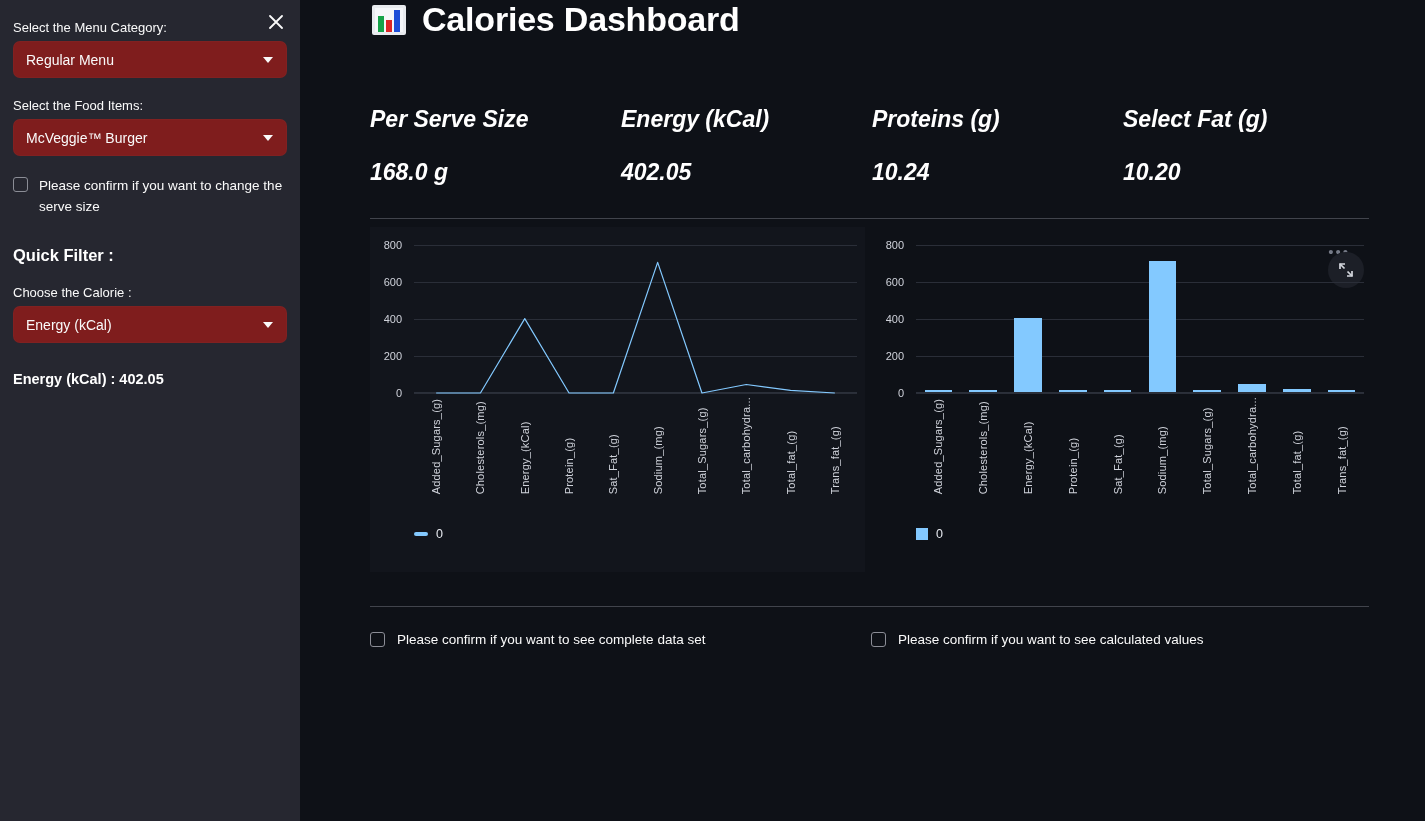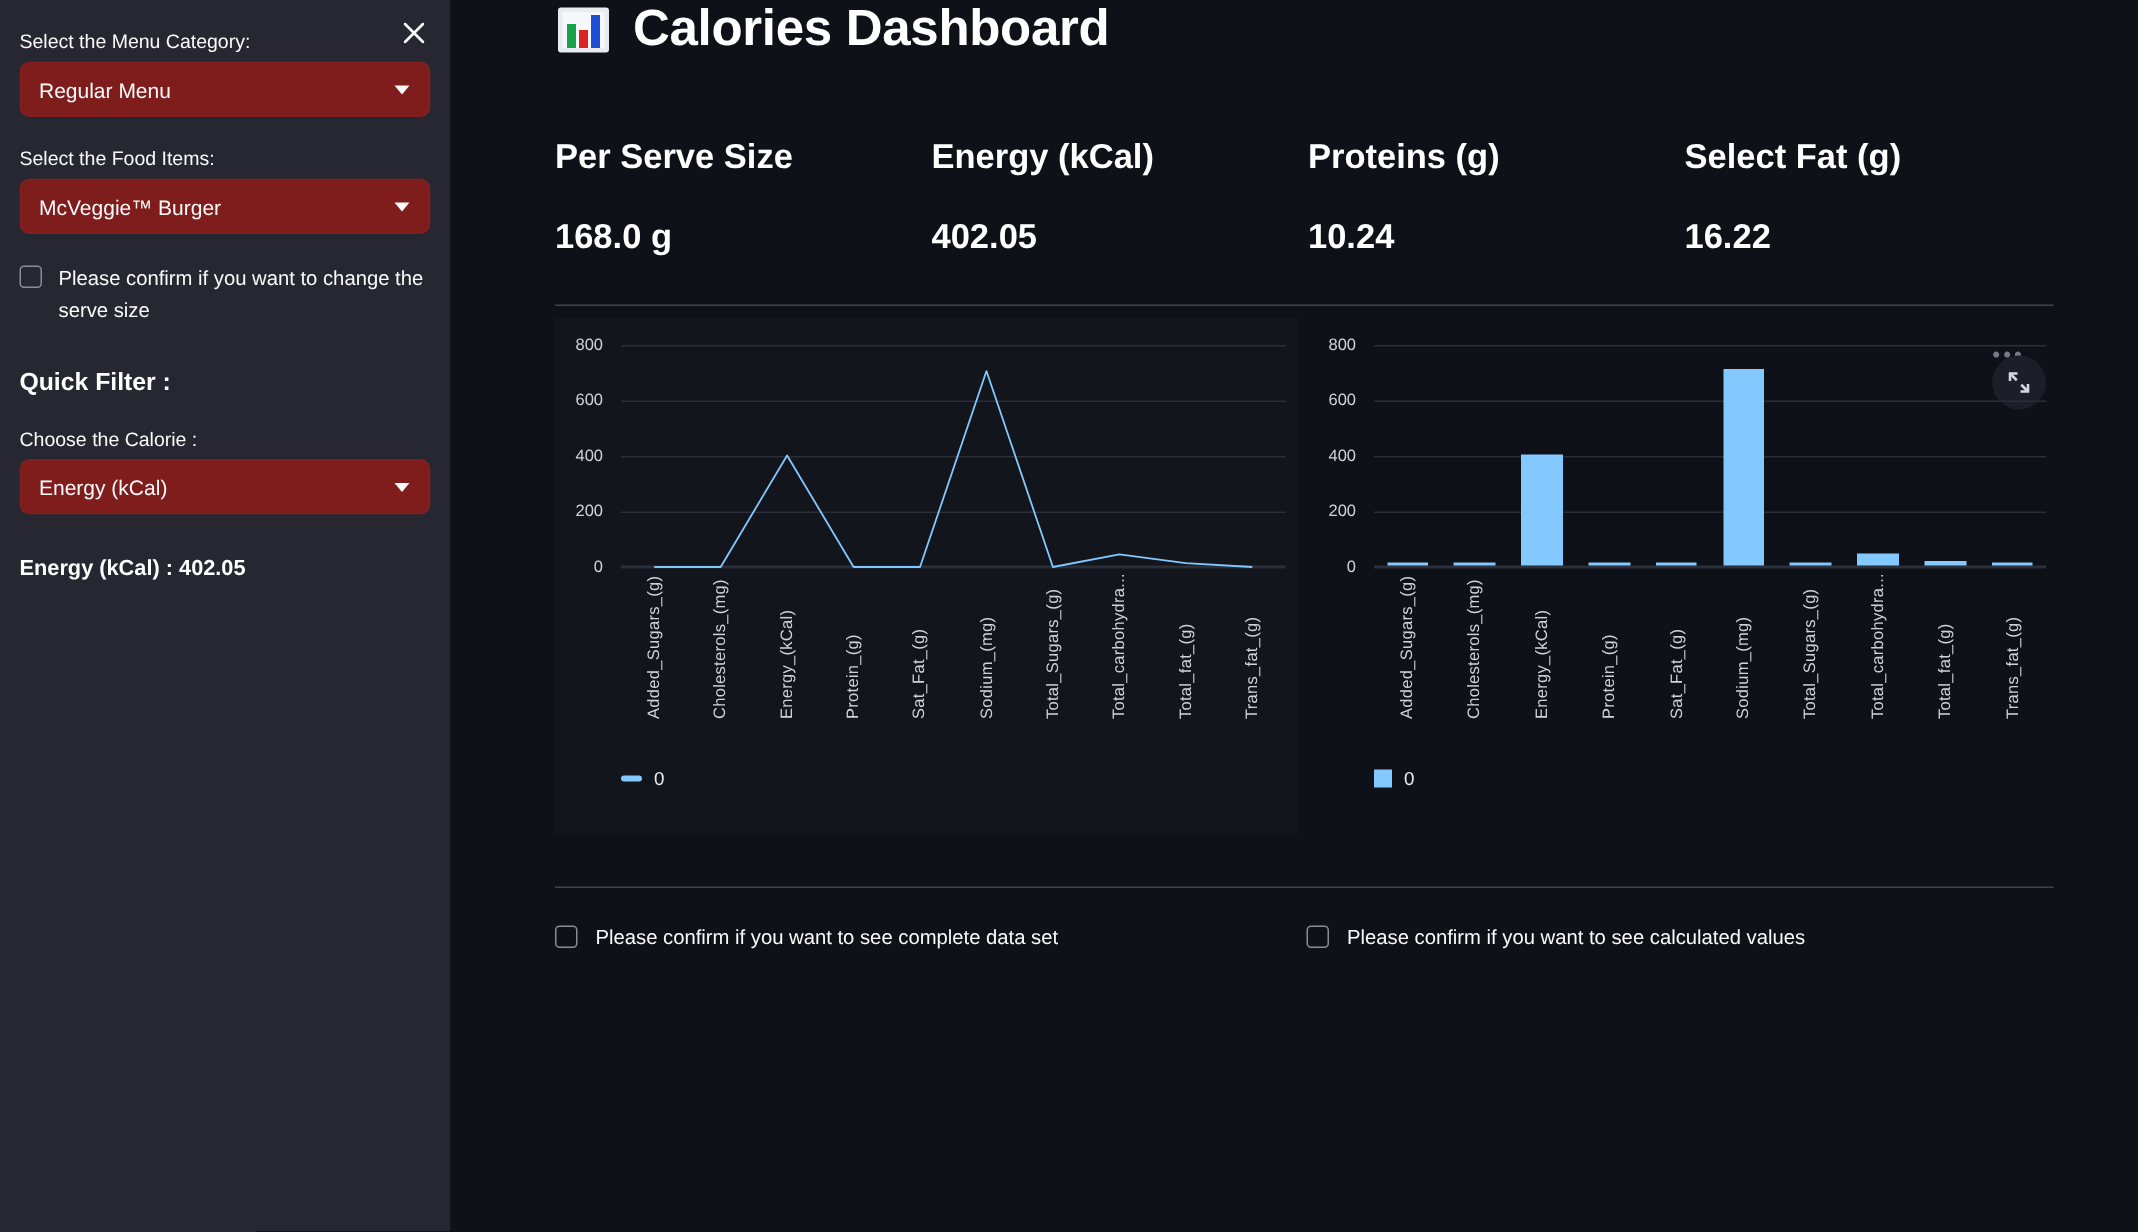--- a/index.html
+++ b/index.html
@@ -67,21 +67,21 @@
   
   .main {
     flex: 1 1 auto; height: 821px; background: #0e1117;
     position: relative; padding: 0 56px 0 70px;
     overflow: hidden;
   }
   .title-row { display: flex; align-items: center; gap: 14px; }
   .title-icon { width: 38px; height: 38px; position: relative; display:block;}
   .page-title { font-size: 34px; font-weight: 700; color: #ffffff; letter-spacing: -.2px; }
 
-  .metrics { display: flex; margin-top: 52px; }
+  .metrics { display: flex; margin-top: 67px; font-style: italic; }
   .metric { flex: 0 0 251px; }
   .metric-label { font-size: 23px; font-weight: 700; color: #ffffff; }
   .metric-value { font-size: 23px; font-weight: 700; color: #ffffff; margin-top: 26px; }
 
   .divider { height: 1px; background: #41444c; margin-top: 32px; }
 
   .charts { display: flex; margin-top: 8px; position: relative; }
   .chart-card { position: relative; height: 345px; }
   .chart-card.left { flex: 0 0 495px; background: #12151c; }
   .chart-card.right { flex: 0 0 500px; background: transparent; margin-left: 7px; }
@@ -202,21 +202,21 @@
       <div class="metric">
         <div class="metric-label">Energy (kCal)</div>
         <div class="metric-value">402.05</div>
       </div>
       <div class="metric">
         <div class="metric-label">Proteins (g)</div>
         <div class="metric-value">10.24</div>
       </div>
       <div class="metric">
         <div class="metric-label">Select Fat (g)</div>
-        <div class="metric-value">16.22</div>
+        <div class="metric-value">10.20</div>
       </div>
     </div>
 
     <div class="divider"></div>
 
     <div class="charts">
 
       <section class="chart-card left">
         <div class="plot">
           <div class="yaxis" id="line-yaxis">

